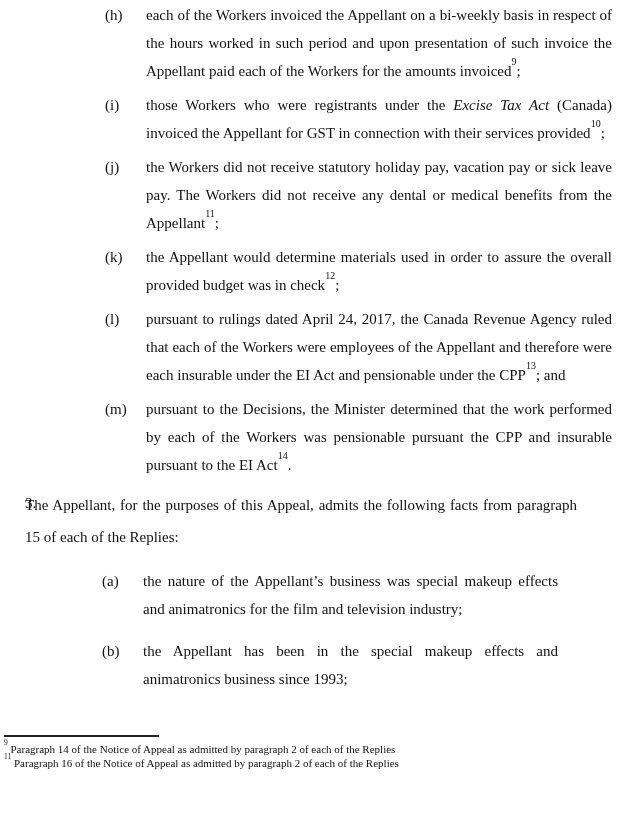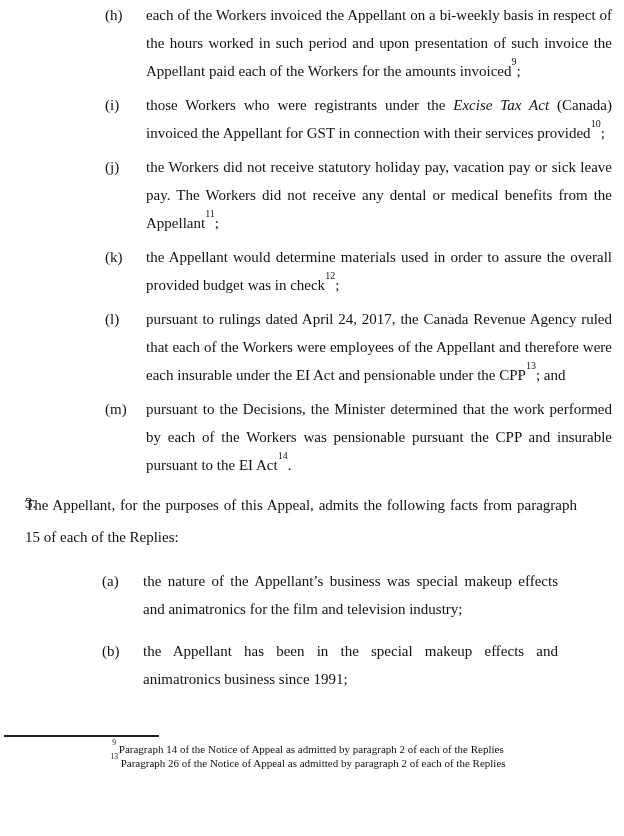--- a/index.html
+++ b/index.html
@@ -25,21 +25,21 @@
   .para3 { position:relative; margin:10px 12px 0 25px; }
   .para3 .pnum { position:absolute; left:0; top:0; line-height:28px; }
   .para3 .ptext { width:552px; text-align:justify; line-height:32px;font-family:Liberation Serif, serif; }
   
   #subitems { margin-top:14px; padding:0 66px 0 102px; }
   #subitems .item { margin-bottom:14px; }
   #subitems .item .label { width:41px; }
   
   .fnsep { position:absolute; left:4px; top:735px; width:155px; height:2px; background:#222222; }
   #footnotes { position:absolute; left:4px; top:742px; right:12px; font-size:11px; line-height:14px; }
-  .fn { white-space:nowrap;text-align:center; }
+  .fn { white-space:nowrap; }
   .fn sup { font-size:7.5px; line-height:0; position:relative; top:-3px; }
 </style>
 </head>
 <body>
 
 <div class="page">
 
   <div id="items">
       <div class="item">
         <span class="label">(h)</span>
@@ -72,23 +72,23 @@
     <div class="ptext">The Appellant, for the purposes of this Appeal, admits the following facts from paragraph 15 of each of the Replies:</div>
   </div>
 
   <div id="subitems">
       <div class="item">
         <span class="label">(a)</span>
         <div class="text">the nature of the Appellant’s business was special makeup effects and animatronics for the film and television industry;</div>
       </div>
       <div class="item">
         <span class="label">(b)</span>
-        <div class="text">the Appellant has been in the special makeup effects and animatronics business since 1991;</div>
+        <div class="text">the Appellant has been in the special makeup effects and animatronics business since 1993;</div>
       </div>
     </div>
 
   <div class="fnsep"></div>
   <div id="footnotes">
       <div class="fn"><sup>9</sup> Paragraph 14 of the Notice of Appeal as admitted by paragraph 2 of each of the Replies</div>
-      <div class="fn"><sup>13</sup> Paragraph 26 of the Notice of Appeal as admitted by paragraph 2 of each of the Replies</div>
+      <div class="fn"><sup>11</sup> Paragraph 16 of the Notice of Appeal as admitted by paragraph 2 of each of the Replies</div>
     </div>
 
 </div>
 
 </body></html>

